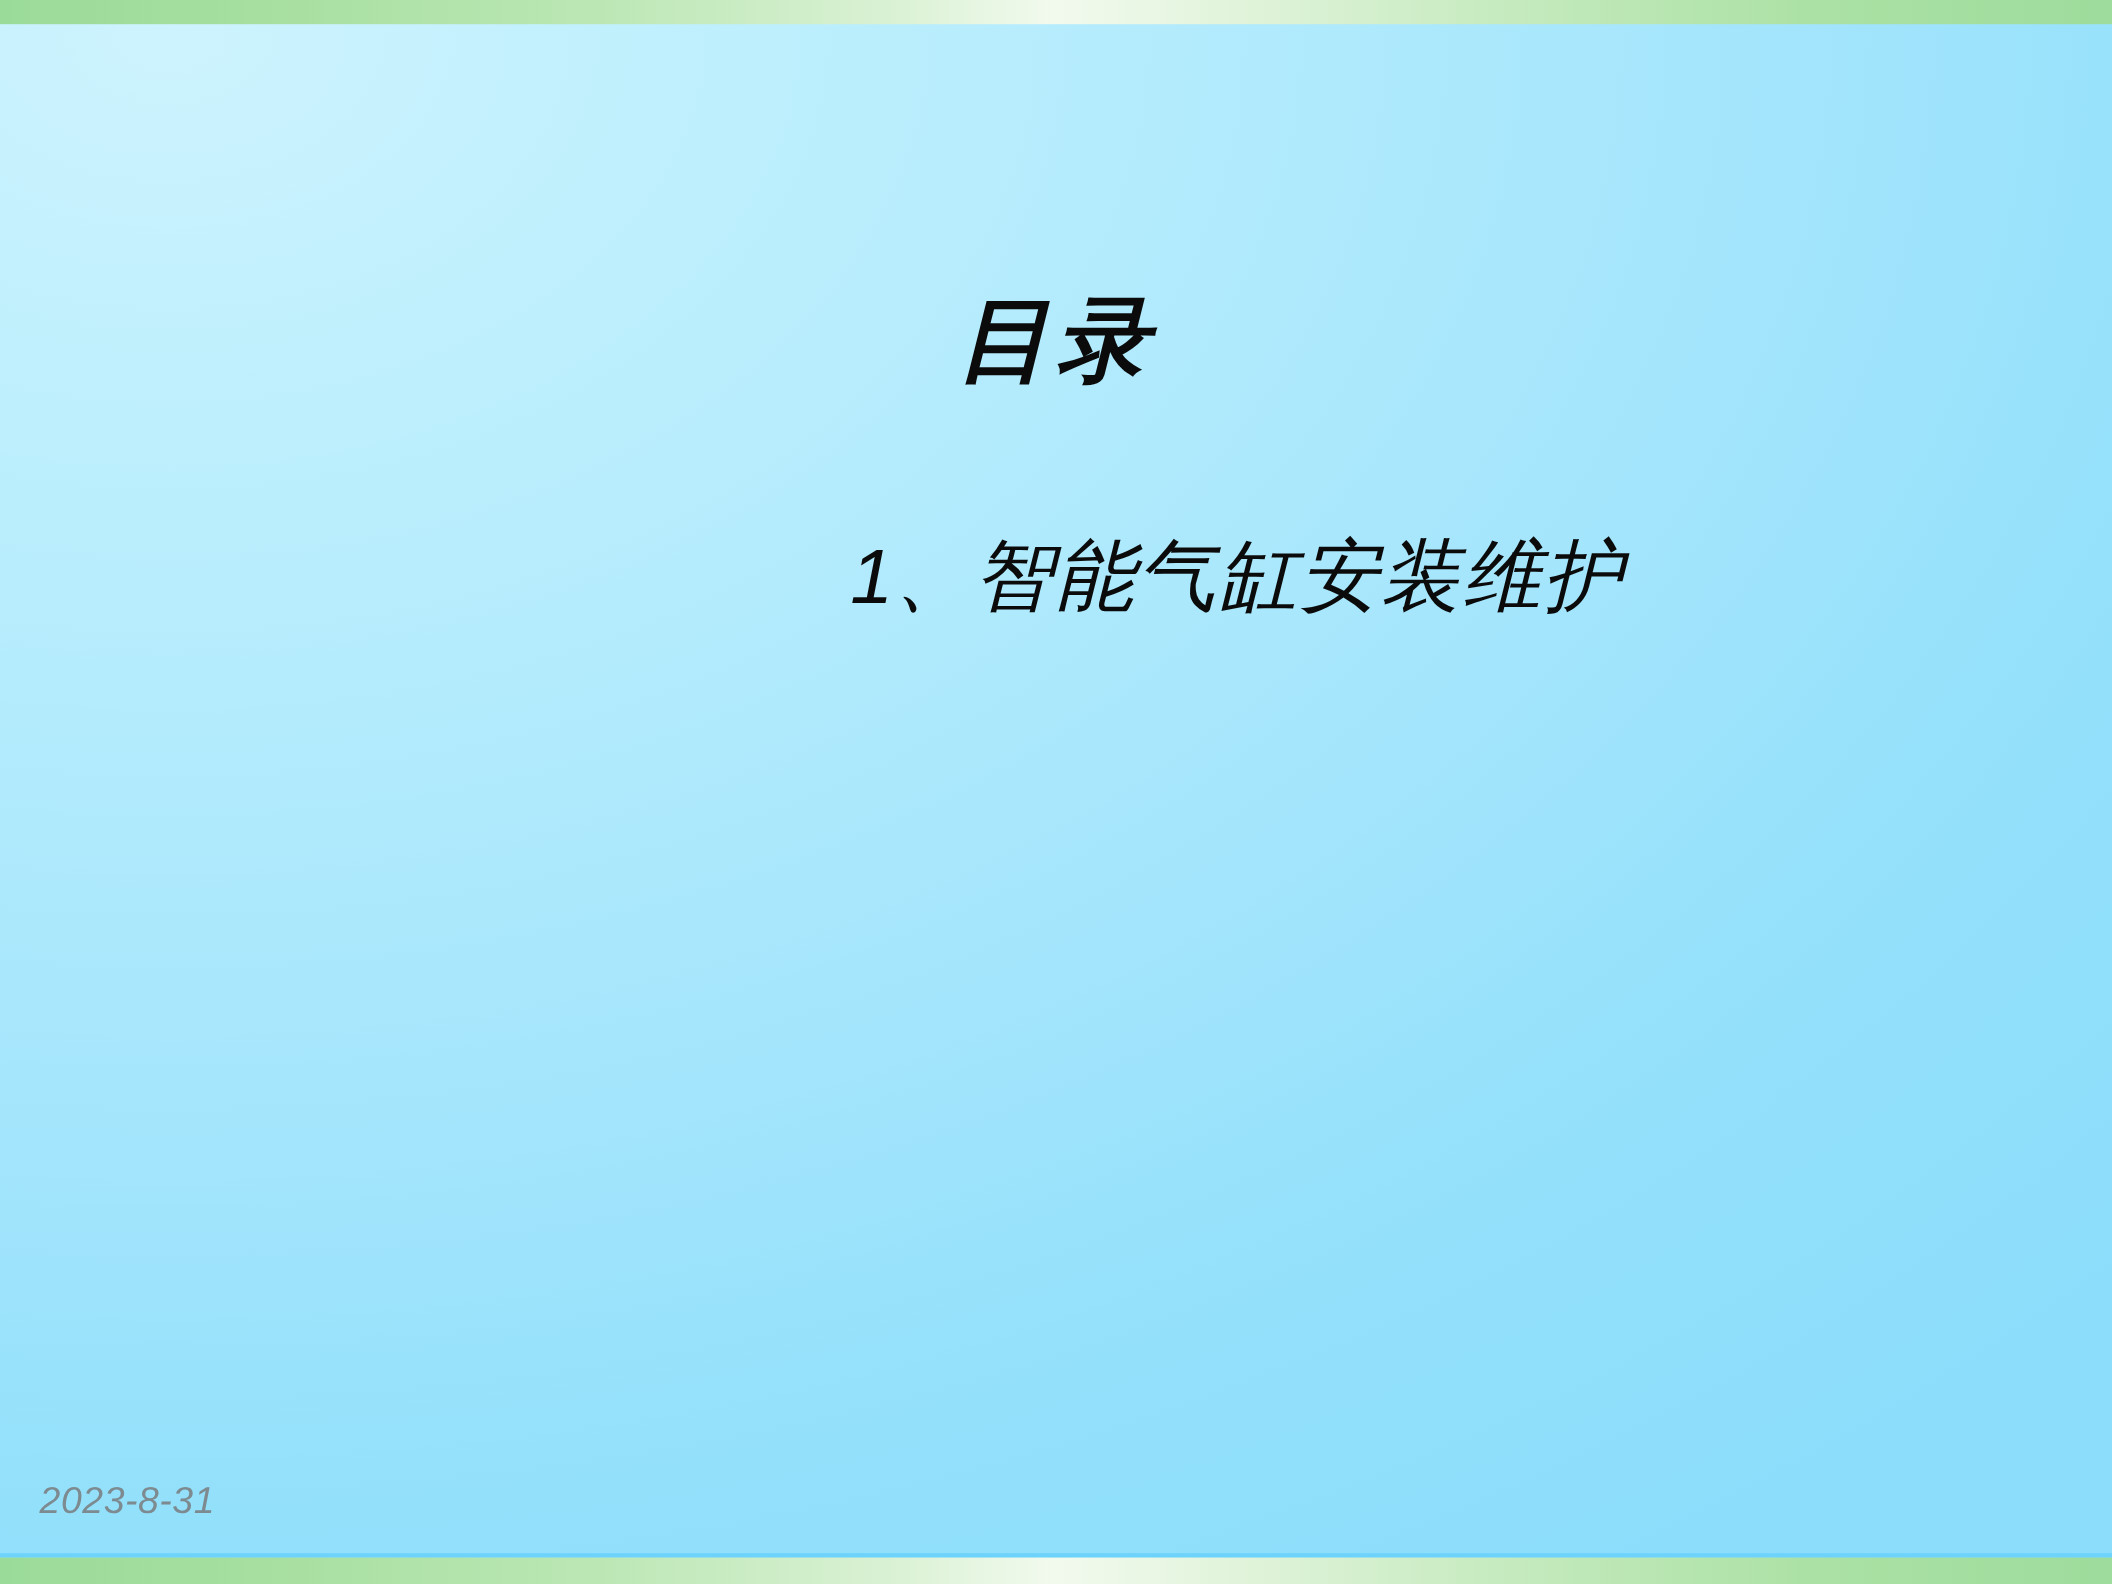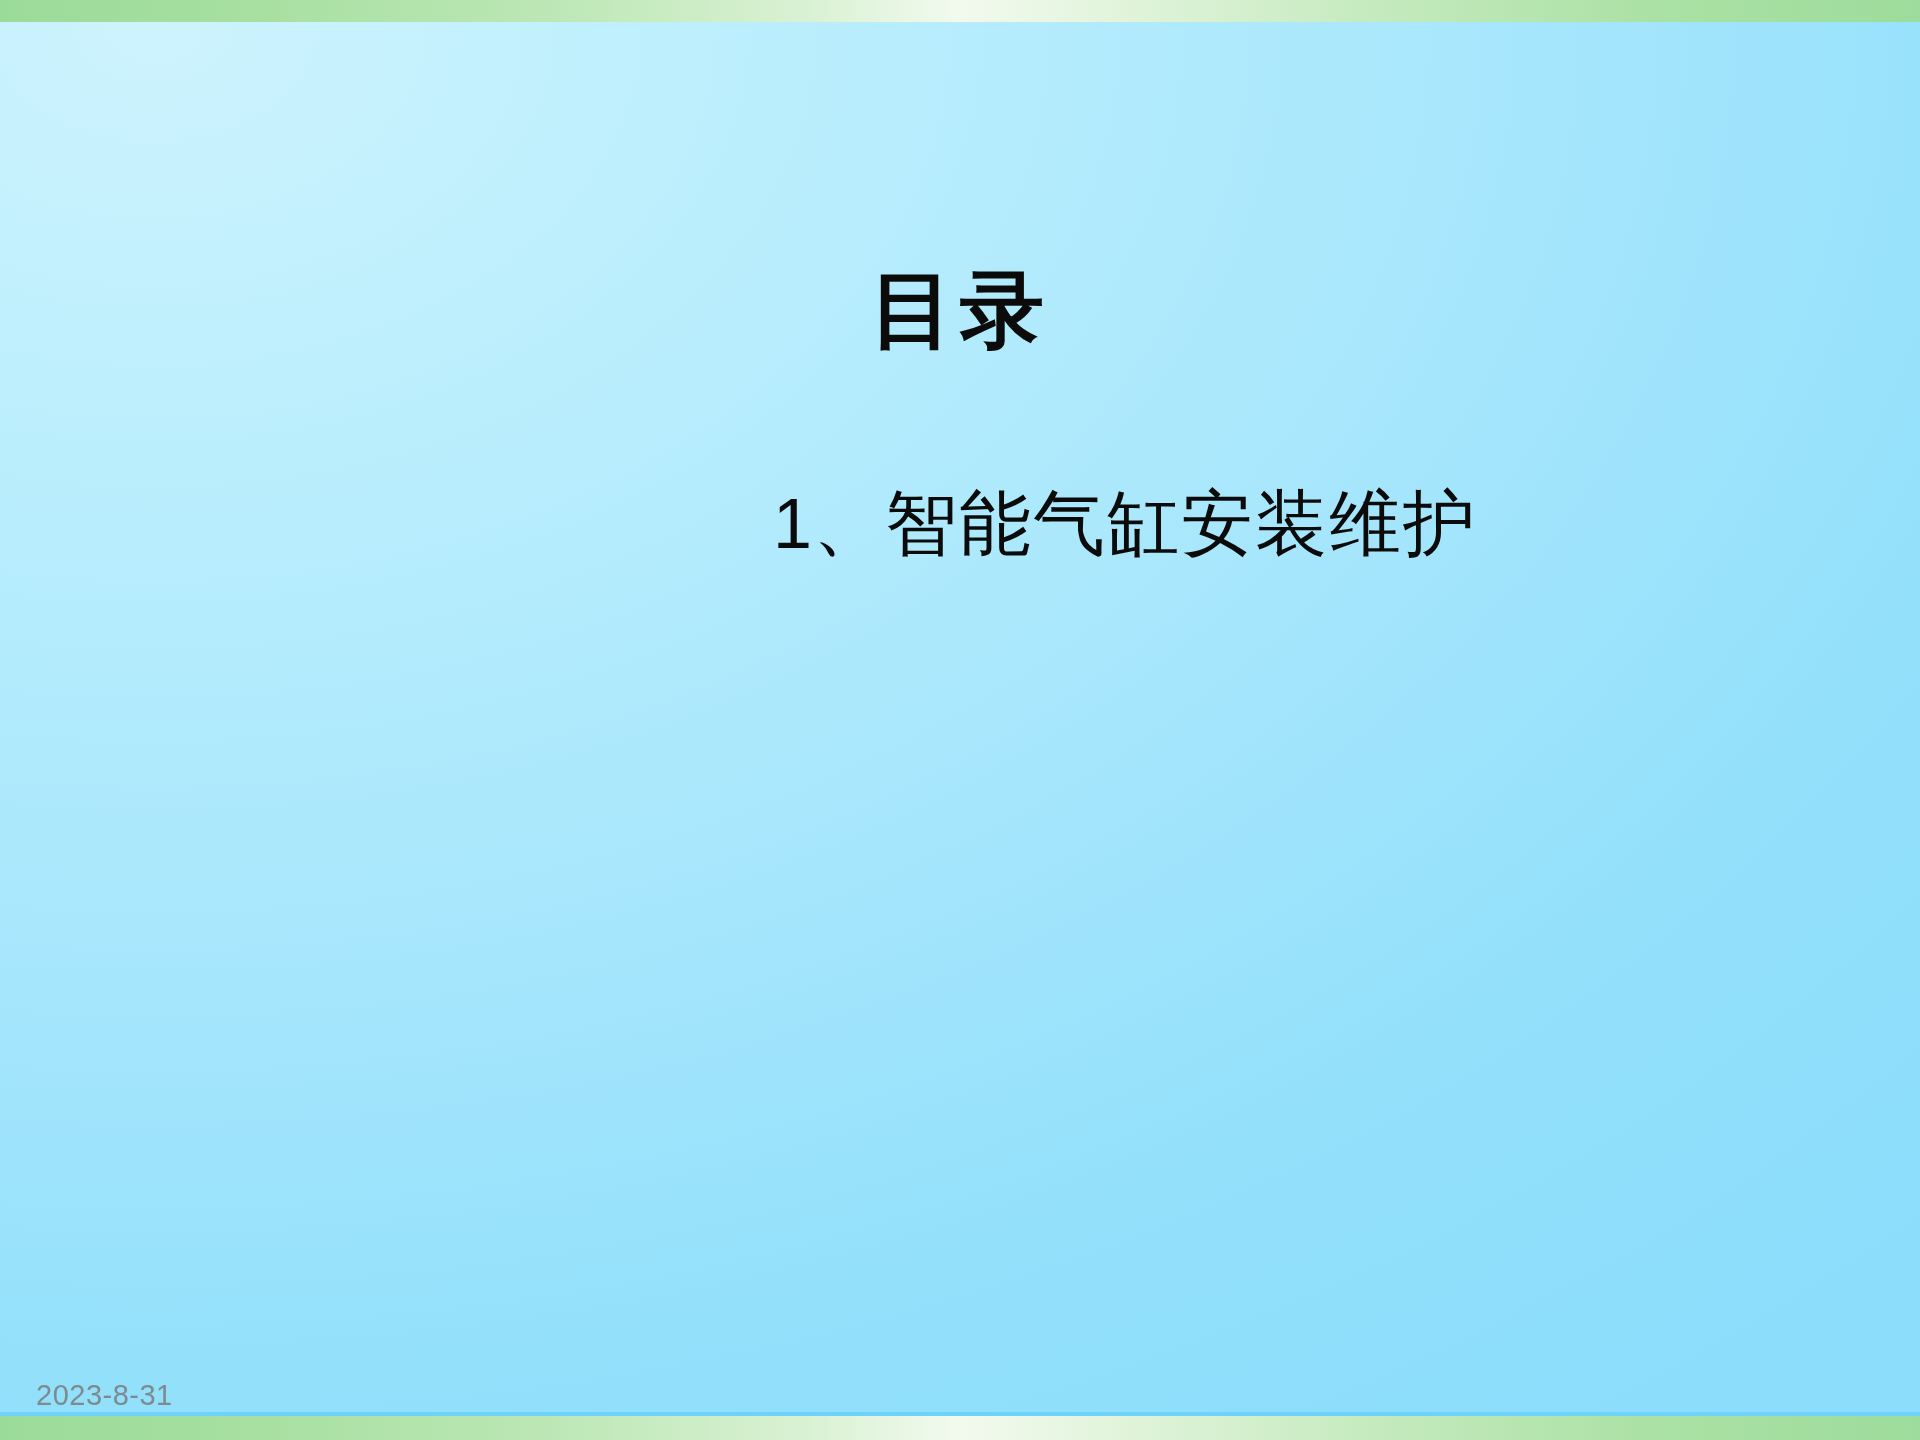--- a/index.html
+++ b/index.html
@@ -8,20 +8,21 @@
     background: #ffffff;
   }
 
   .slide {
     position: relative;
     width: 1920px;
     height: 1440px;
     overflow: hidden;
     font-family: "Liberation Serif", "DejaVu Serif", serif;
     background: #b4ecfd;
+    font-style: italic;
   }
 
   
   .slide-bg {
     position: absolute;
     inset: 0;
     background:
       radial-gradient(130% 120% at 8% 2%,
         #cdf3fe 0%,
         #bdeffd 22%,
@@ -96,23 +97,23 @@
     font-size: 70px;
   }
 
   .toc-sep { letter-spacing: 0; }
 
   .toc-text { letter-spacing: 2px; }
 
   .date-stamp {
     position: absolute;
     left: 36px;
-    bottom: 28px;
+    bottom: 56px;
     font-family: "Liberation Sans", "DejaVu Sans", sans-serif;
-    font-size: 29px;
+    font-size: 34px;
     color: #7d8b90;
     letter-spacing: 0.5px;
   }
 </style>
 </head>
 <body>
 
 <div class="slide">
 
   <div class="slide-bg"></div>

